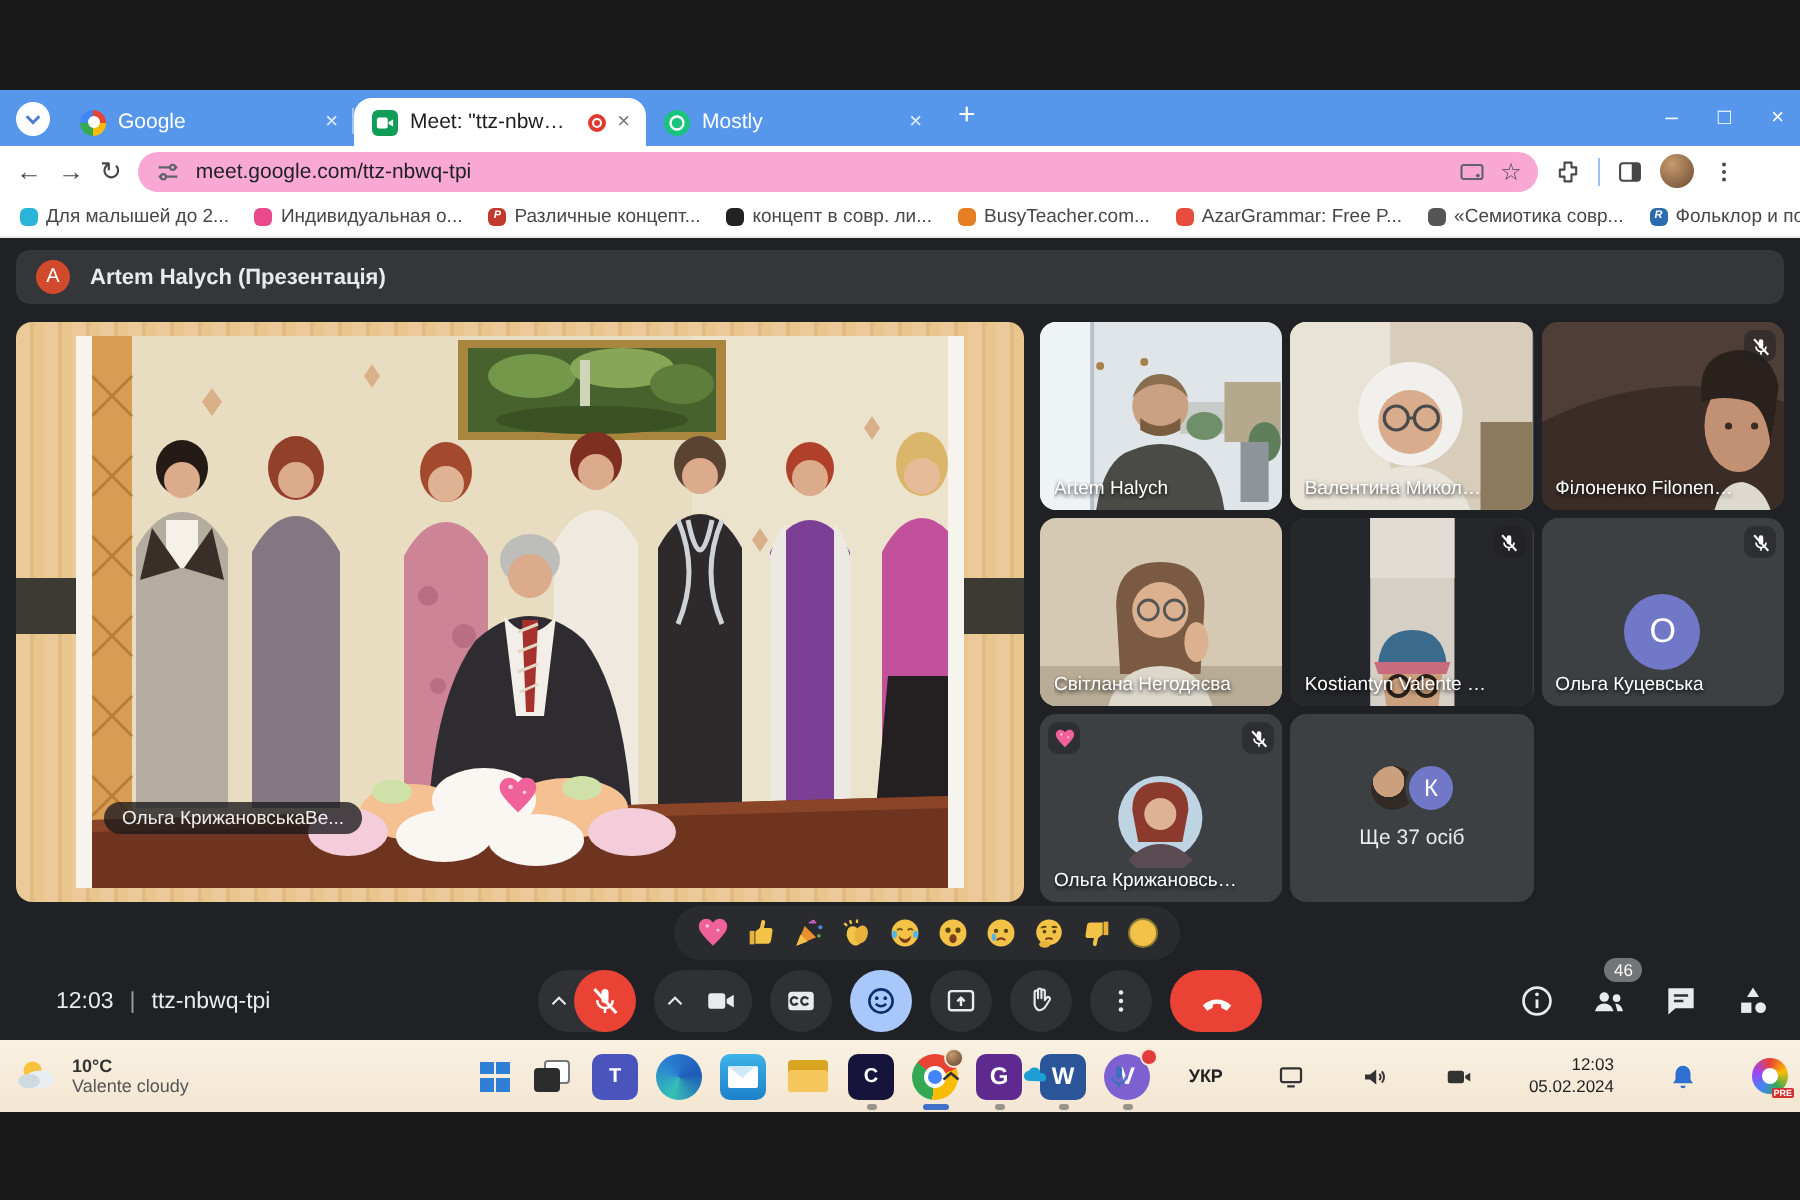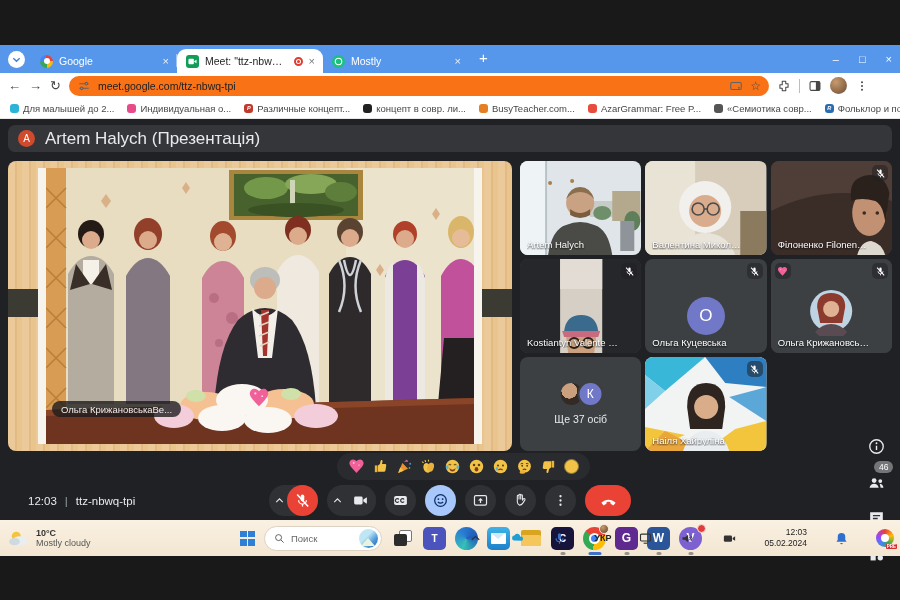--- a/index.html
+++ b/index.html
@@ -20,37 +20,37 @@
   .fav-google i{width:6px;height:6px;background:#fff;border-radius:50%;}
   .fav-meet{background:#0f9d58;border-radius:3px;}
   .fav-gpt{background:#19c37d;}
   .recdot{width:9px;height:9px;border-radius:50%;border:2px solid #e03b2f;background:#fff;position:relative;flex:0 0 9px;}
   .recdot i{position:absolute;inset:1px;border-radius:50%;background:#e03b2f;}
   .tclose{font-size:11px;line-height:1;opacity:.85;cursor:default;}
   .newtab{color:#fff;font-size:15px;margin:0 0 7px 10px;}
   .wincontrols{position:absolute;right:8px;top:0;height:28px;display:flex;align-items:center;gap:20px;color:#fff;font-size:11px;}
   .toolbar{height:25px;background:#fff;display:flex;align-items:center;padding:0 8px;gap:8px;}
   .navbtn{color:#474747;font-size:13px;line-height:1;}
-  .omnibox{flex:1;max-width:700px;height:20px;background:#f97316;border-radius:10px;display:flex;align-items:center;padding:0 8px;gap:7px;color:#3c4043;}
+  .omnibox{flex:1;max-width:700px;height:20px;background:#f9a8d4;border-radius:10px;display:flex;align-items:center;padding:0 8px;gap:7px;color:#3c4043;}
   .omnibox .url{flex:1;font-size:10.5px;color:#202124;white-space:nowrap;overflow:hidden;}
   .tool-ic{width:14px;height:14px;flex:0 0 14px;}
   .staric{font-size:12px;color:#474747;}
   .tooldiv{width:1px;height:14px;background:#9ec1f7;}
   .avatar-sm{width:17px;height:17px;border-radius:50%;background:radial-gradient(circle at 35% 30%,#c79b6e,#6b4a33);}
   .bookmarks{height:21px;background:#fff;border-bottom:1px solid #e8e8e8;display:flex;align-items:center;padding:0 10px;gap:13px;font-size:9.5px;color:#474747;}
   .bm{display:flex;align-items:center;gap:4px;white-space:nowrap;}
   .bmdot{width:9px;height:9px;border-radius:3px;display:inline-flex;align-items:center;justify-content:center;color:#fff;font-size:5.5px;font-weight:bold;flex:0 0 9px;}
   .bmspacer{flex:1;}
   .bmdiv{width:1px;height:12px;background:#d0d0d0;}
 
   
   .meet{position:relative;height:401px;background:#202124;}
   .banner{position:absolute;top:6px;left:8px;right:8px;height:27px;background:#35363a;border-radius:7px;display:flex;align-items:center;gap:10px;padding:0 10px;}
   .banner .bav{width:17px;height:17px;border-radius:50%;background:#d04a2b;color:#fff;font-size:10px;display:flex;align-items:center;justify-content:center;}
-  .banner .btxt{color:#e8eaed;font-size:17px;font-weight:400;}
+  .banner .btxt{color:#e8eaed;font-size:11px;font-weight:700;}
 
   .presentation{position:absolute;top:42px;left:8px;width:504px;height:290px;border-radius:8px;overflow:hidden;
     background:repeating-linear-gradient(90deg,#ecc998 0 7px,#e2bb84 7px 9px,#e9c48d 9px 14px);}
   .pres-white{position:absolute;top:7px;bottom:7px;width:8px;background:#f7f4ee;}
   .pw-l{left:30px;} .pw-r{right:30px;}
   .pres-notch{position:absolute;top:128px;height:28px;width:30px;background:#3b3a33;}
   .pn-l{left:0;} .pn-r{right:0;}
   .photo{position:absolute;top:7px;left:38px;right:38px;bottom:7px;overflow:hidden;}
   .speaker-pill{position:absolute;left:44px;top:240px;height:16px;max-width:150px;background:rgba(25,26,28,.78);
     border-radius:9px;color:#eee;font-size:9.5px;display:flex;align-items:center;padding:0 9px;white-space:nowrap;}
@@ -87,29 +87,29 @@
   .mc-center{position:absolute;left:50%;transform:translateX(-50%);display:flex;align-items:center;gap:9px;}
   .cbtn{width:31px;height:31px;border-radius:50%;background:#303134;display:flex;align-items:center;justify-content:center;}
   .cbtn svg{width:17px;height:17px;}
   .cbtn.red{background:#ea4335;}
   .cbtn.blue{background:#a8c7fa;}
   .grp{display:flex;align-items:center;background:#303134;border-radius:17px;padding-left:4px;}
   .grp .chev{width:13px;height:13px;}
   .grp .cbtn{margin-left:1px;}
   .endcall{width:46px;height:31px;border-radius:17px;background:#ea4335;display:flex;align-items:center;justify-content:center;}
   .endcall svg{width:19px;height:19px;}
-  .mc-right{position:absolute;right:14px;display:flex;align-items:center;gap:17px;flex-direction:column;}
+  .mc-right{position:absolute;right:14px;display:flex;align-items:center;gap:17px;}
   .mc-right .ric{position:relative;width:19px;height:19px;}
   .mc-right svg{width:19px;height:19px;}
   .pbadge{position:absolute;top:-12px;left:7px;background:#747579;color:#fff;font-size:8.5px;border-radius:7px;padding:1px 5px;}
 
   
   .taskbar{position:absolute;top:520px;left:0;width:900px;height:36px;
     background:linear-gradient(180deg,#faf1e2,#f3e6d2);display:flex;align-items:center;}
-  .weather{position:absolute;left:8px;display:flex;align-items:center;gap:6px;}
+  .weather{position:absolute;left:8px;display:flex;align-items:flex-start;gap:6px;}
   .weather .wtxt{display:flex;flex-direction:column;line-height:1.15;}
   .weather .t{font-size:9px;color:#333;font-weight:bold;}
   .weather .d{font-size:9px;color:#555;}
   .tb-center{position:absolute;left:240px;display:flex;align-items:center;gap:9px;}
   .winlogo{width:15px;height:15px;display:grid;grid-template-columns:1fr 1fr;grid-template-rows:1fr 1fr;gap:1.5px;}
   .winlogo i{background:#2f7fd6;}
   .searchpill{width:118px;height:25px;background:#fff;border:1px solid #ddd2c2;border-radius:13px;display:flex;align-items:center;gap:6px;padding:0 3px 0 9px;}
   .searchpill .stxt{flex:1;font-size:9.5px;color:#666;}
   .bingimg{width:19px;height:19px;border-radius:50%;background:linear-gradient(135deg,#bfe6f5 0 40%,#4e97d8 70%,#2b5fa8);position:relative;overflow:hidden;}
   .bingimg:after{content:"";position:absolute;bottom:2px;left:2px;border-left:7px solid transparent;border-right:7px solid transparent;border-bottom:8px solid #e8f4dC;}
@@ -433,20 +433,33 @@
               <circle cx="106" cy="52" r="1.8" fill="#3a2a22"></circle>
           </svg>
           <div class="mutebadge">
               <svg viewBox="0 0 24 24">
                 <use href="#micoff"></use>
               </svg>
             </div>
           <span class="tname">Філоненко Filonenko Н...</span>
         </div>
 
+        <div class="tile">
+          <svg class="scene" viewBox="0 0 121 94" preserveAspectRatio="none">
+            <rect width="121" height="94" fill="#d5c9b4"></rect>
+            <rect y="74" width="121" height="20" fill="#b9ac96"></rect>
+            <path d="M38 44q0-22 22-22t22 22l-2 34H40z" fill="#7a5a42"></path>
+            <circle cx="60" cy="46" r="14" fill="#dcb18f"></circle>
+            <circle cx="54" cy="46" r="5" fill="none" stroke="#555" stroke-width="1.4"></circle>
+            <circle cx="67" cy="46" r="5" fill="none" stroke="#555" stroke-width="1.4"></circle>
+            <path d="M34 94q6-20 26-20t26 20z" fill="#ded8cc"></path>
+            <ellipse cx="78" cy="62" rx="6" ry="10" fill="#dcb18f"></ellipse>
+          </svg>
+          <span class="tname">Світлана Негодяєва</span>
+        </div>
 
         <div class="tile">
           <svg class="scene" viewBox="0 0 121 94" preserveAspectRatio="none">
             <rect width="121" height="94" fill="#26272a"></rect>
             <rect x="40" width="42" height="94" fill="#d6cfc6"></rect>
             <rect x="40" width="42" height="30" fill="#e2dcd4"></rect>
             <path d="M46 78q2-14 15-14t15 14l-2 16H48z" fill="#caa07e"></path>
             <path d="M44 72q2-16 17-16t17 16z" fill="#3a6b8c"></path>
             <path d="M42 72h38l-2 6H44z" fill="#c96b7e"></path>
             <circle cx="54" cy="84" r="5" fill="none" stroke="#2a2118" stroke-width="2"></circle>
@@ -492,41 +505,20 @@
         </div>
 
         <div class="tile">
           <div class="duo">
             <span class="c c1"></span>
             <span class="c c2">К</span>
           </div>
           <div class="more-line">Ще 37 осіб</div>
         </div>
 
-        <div class="tile">
-          <svg class="scene" viewBox="0 0 121 94" preserveAspectRatio="none">
-            <rect width="121" height="94" fill="#f2f4f4"></rect>
-            <path d="M0 0h60L20 34 0 18z" fill="#39b7d8"></path>
-              <path d="M60 0h61v30L80 26z" fill="#2e7fc2"></path>
-            <path d="M0 18 20 34 0 52z" fill="#7fd0e8"></path>
-              <path d="M121 30v34L84 40z" fill="#5aa7d8"></path>
-            <path d="M0 70l40 8L0 94z" fill="#f2c53d"></path>
-              <path d="M121 64v30H60l30-22z" fill="#f2c53d"></path>
-            <path d="M0 94h60L20 74z" fill="#e8a63c"></path>
-            <path d="M42 50q0-24 19-24t19 24l-3 22H45z" fill="#2e2420"></path>
-            <circle cx="61" cy="50" r="12" fill="#d9ad8a"></circle>
-            <path d="M38 94q6-20 23-20t23 20z" fill="#e9edf0"></path>
-          </svg>
-          <div class="mutebadge">
-              <svg viewBox="0 0 24 24">
-                <use href="#micoff"></use>
-              </svg>
-            </div>
-          <span class="tname">Наіля Хайруліна</span>
-        </div>
       </div>
 
       <div class="reactions">
         <svg viewBox="0 0 24 24">
             <use href="#heart"></use>
           </svg>
         <svg viewBox="0 0 24 24">
             <path d="M4 10.5h3.4v9.5H4z" fill="#e8b23c"></path>
             <path d="M8 19.5V11l3.2-2.6 1-4.6q.3-1.4 1.7-1 1.3.4 1 2l-.8 3.7h4.3q2 0 1.7 2l-1 6.8q-.3 2.2-2.4 2.2z" fill="#f2c347"></path>
           </svg>
@@ -677,39 +669,31 @@
 
   <div class="taskbar">
     <div class="weather">
       <svg width="22" height="18" viewBox="0 0 24 20">
         <circle cx="9" cy="8" r="5" fill="#f6c33d"></circle>
         <ellipse cx="13" cy="13" rx="8" ry="5" fill="#e8eef2"></ellipse>
         <ellipse cx="7" cy="14" rx="6" ry="4" fill="#cfd9e0"></ellipse>
       </svg>
       <span class="wtxt">
         <span class="t">10°C</span>
-        <span class="d">Mostly cloudy</span>
+        <span class="d">Valente cloudy</span>
       </span>
     </div>
 
     <div class="tb-center">
       <span class="winlogo">
           <i></i>
           <i></i>
           <i></i>
           <i></i>
         </span>
-      <span class="searchpill">
-        <svg width="11" height="11" viewBox="0 0 24 24">
-            <circle cx="10" cy="10" r="6.5" fill="none" stroke="#555" stroke-width="2"></circle>
-            <line x1="15" y1="15" x2="21" y2="21" stroke="#555" stroke-width="2"></line>
-          </svg>
-        <span class="stxt">Поиск</span>
-        <span class="bingimg"></span>
-      </span>
       <span class="appic ic-taskview">
           <span class="tv-ic">
             <span class="r1"></span>
             <span class="r2"></span>
           </span>
         </span>
       <span class="appic ic-teams">T</span>
       <span class="appic ic-edge"></span>
       <span class="appic ic-mail">
           <span class="mailglyph"></span>

